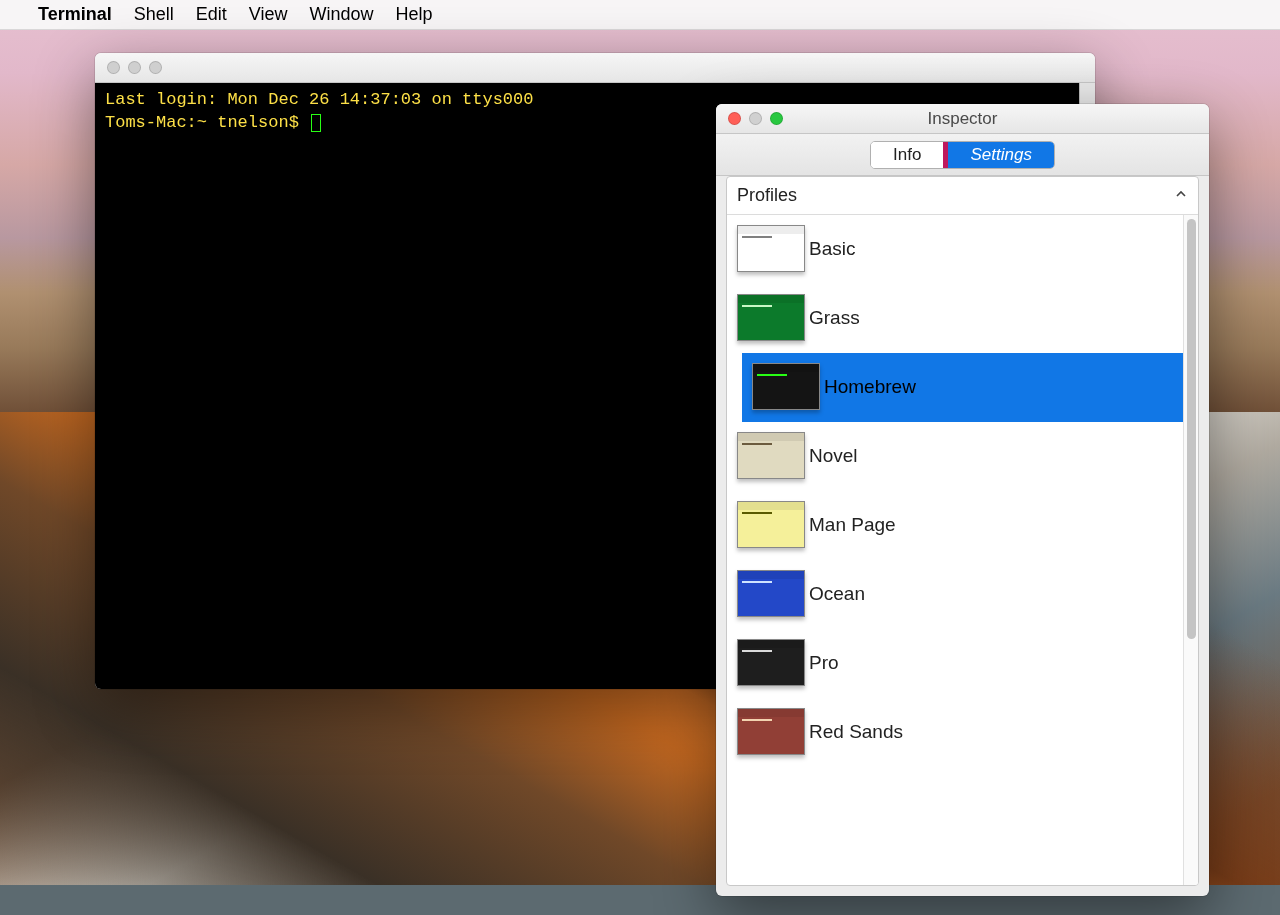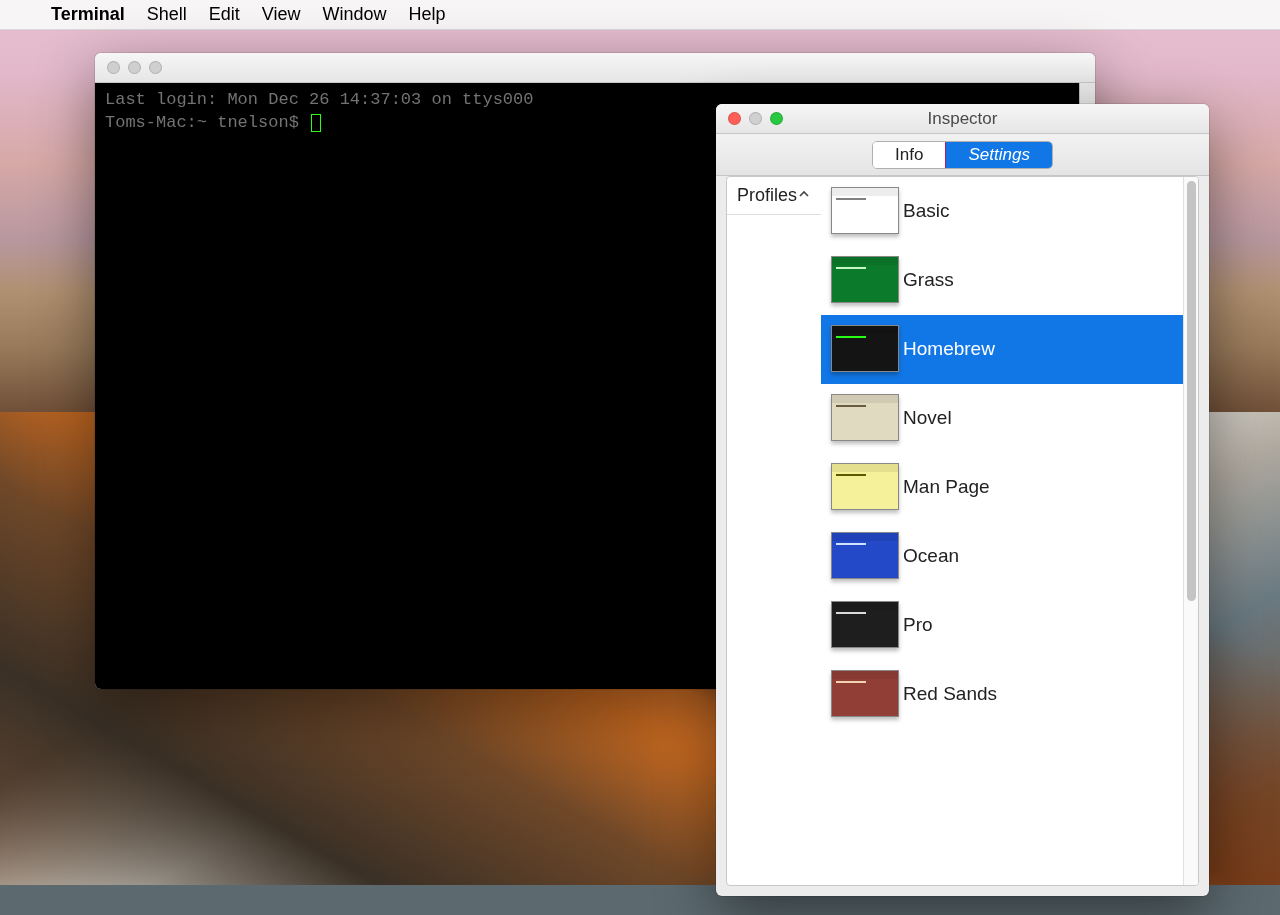--- a/index.html
+++ b/index.html
@@ -40,21 +40,21 @@
     .menubar {
       position: absolute;
       top: 0; left: 0; right: 0;
       height: 30px;
       background: rgba(248,248,248,0.95);
       backdrop-filter: blur(20px);
       border-bottom: 1px solid rgba(0,0,0,0.12);
       display: flex;
       align-items: center;
       gap: 22px;
-      padding-left: 29px;
+      padding-left: 16px;
       font-size: 18px;
       color: #000;
     }
     .menubar .apple { font-size: 20px; }
     .menubar .item { cursor: default; }
     .menubar .item.bold { font-weight: 700; }
 
     
     .window {
       position: absolute;
@@ -101,21 +101,21 @@
     .terminal {
       left: 95px;
       top: 53px;
       width: 1000px;
       height: 636px;
     }
     .terminal .body {
       position: absolute;
       top: 30px; left: 0; right: 0; bottom: 0;
       background: #000;
-      color: #737373;
+      color: #fde047;
       font-family: "Menlo","Courier New",monospace;
       font-size: 17px;
       padding: 6px 10px;
       line-height: 1.35;
       border-right: 16px solid #000;
     }
     .terminal .scrollbar{
       position:absolute;
       top:30px; right:0;
       width:16px;
@@ -153,36 +153,37 @@
       border-radius:5px;
       overflow:hidden;
       background:#fff;
       height:28px;
     }
     .segmented .seg{
       padding:0 22px;
       display:flex;align-items:center;
       font-size:17px;
       color:#222;
-      border-right:1px solid #be185d;
+      border-right:5px solid #be185d;
       background:#fff;
     }
     .segmented .seg:last-child{border-right:none;}
     .segmented .seg.selected{
       background:#1177e6;
       color:#ffffff;
       font-style:italic;
     }
     .inspector .content{
       position:absolute;
       top:72px; left:10px; right:10px; bottom:10px;
       background:#fff;
       border:1px solid #c8c8c8;
       border-radius:4px;
       display:flex;
+      flex-direction:column;
       overflow:hidden;
       justify-content:flex-end;
     }
     .profiles-header{
       height:38px;
       border-bottom:1px solid #dcdcdc;
       display:flex;
       align-items:center;
       justify-content:space-between;
       padding:0 10px;
@@ -197,21 +198,22 @@
     .profile-row{
       display:flex;
       align-items:center;
       gap:4px;
       padding:10px 10px 12px 10px;
       font-size:19px;
       color:#222;
     }
     .profile-row.selected{
       background:#1177e6;
-      color:#ffffff;
+      color:#000000;
+      margin-left:15px;
     }
     .thumb{
       width:68px; height:47px;
       border:1px solid #888;
       position:relative;
       box-shadow:0 3px 4px rgba(0,0,0,0.25);
     }
     .thumb::before{
       content:"";
       position:absolute;

